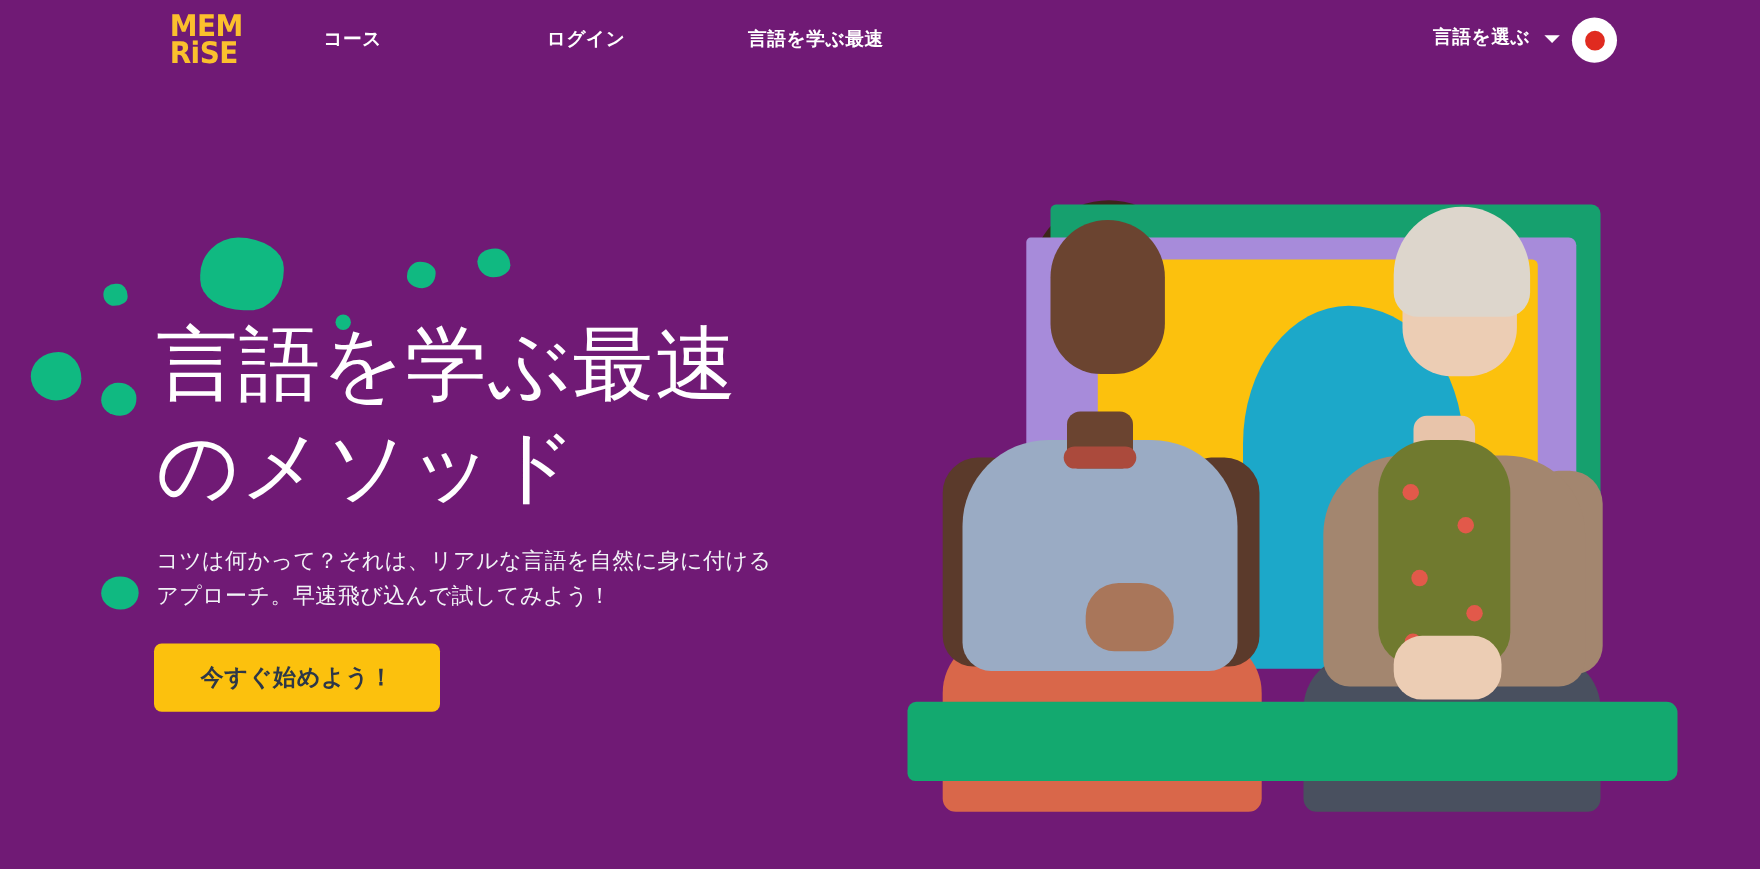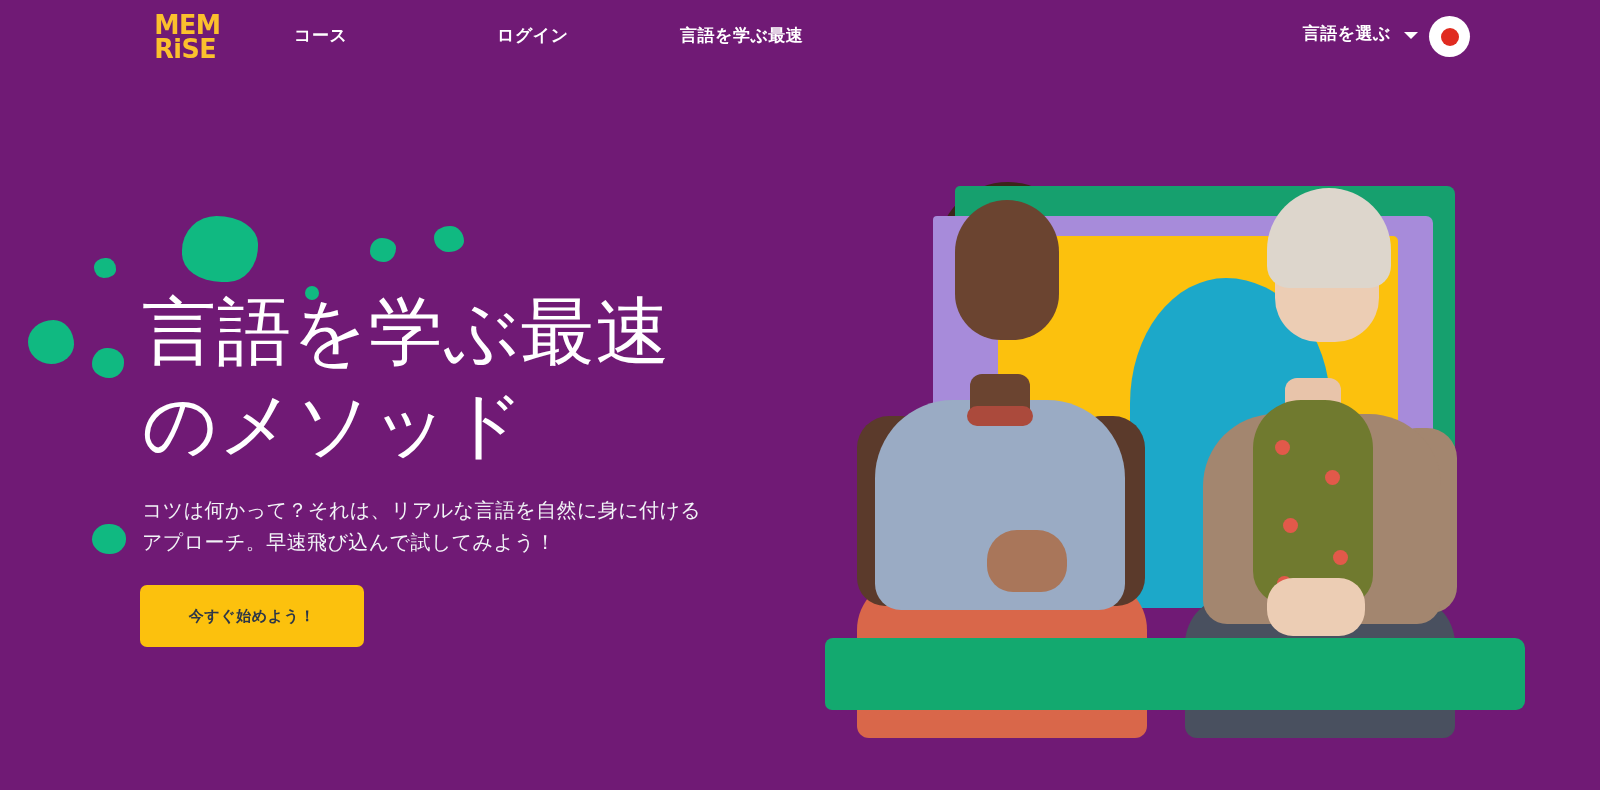--- a/index.html
+++ b/index.html
@@ -100,26 +100,26 @@
     color:#f2f4f7;
     font-size:20px;
     line-height:1.62;
     letter-spacing:0.4px;
     white-space:pre-line;
     z-index:25;
     font-family:Liberation Serif, serif;
   }
   .cta-btn {
     position:absolute; left:140px; top:585px;
-    width:224px; height:62px;
+    width:260px; height:62px;
     background:#fcc10d;
     color:#2d3748;
     border:none; border-radius:7px;
     font-family:"Liberation Sans", sans-serif;
-    font-size:15px; font-weight:bold;
+    font-size:21px; font-weight:bold;
     letter-spacing:0.6px;
     cursor:pointer;
     z-index:25;
   }
 
   
   .splat {
     position:absolute;
     background:#10b981;
     z-index:10;

